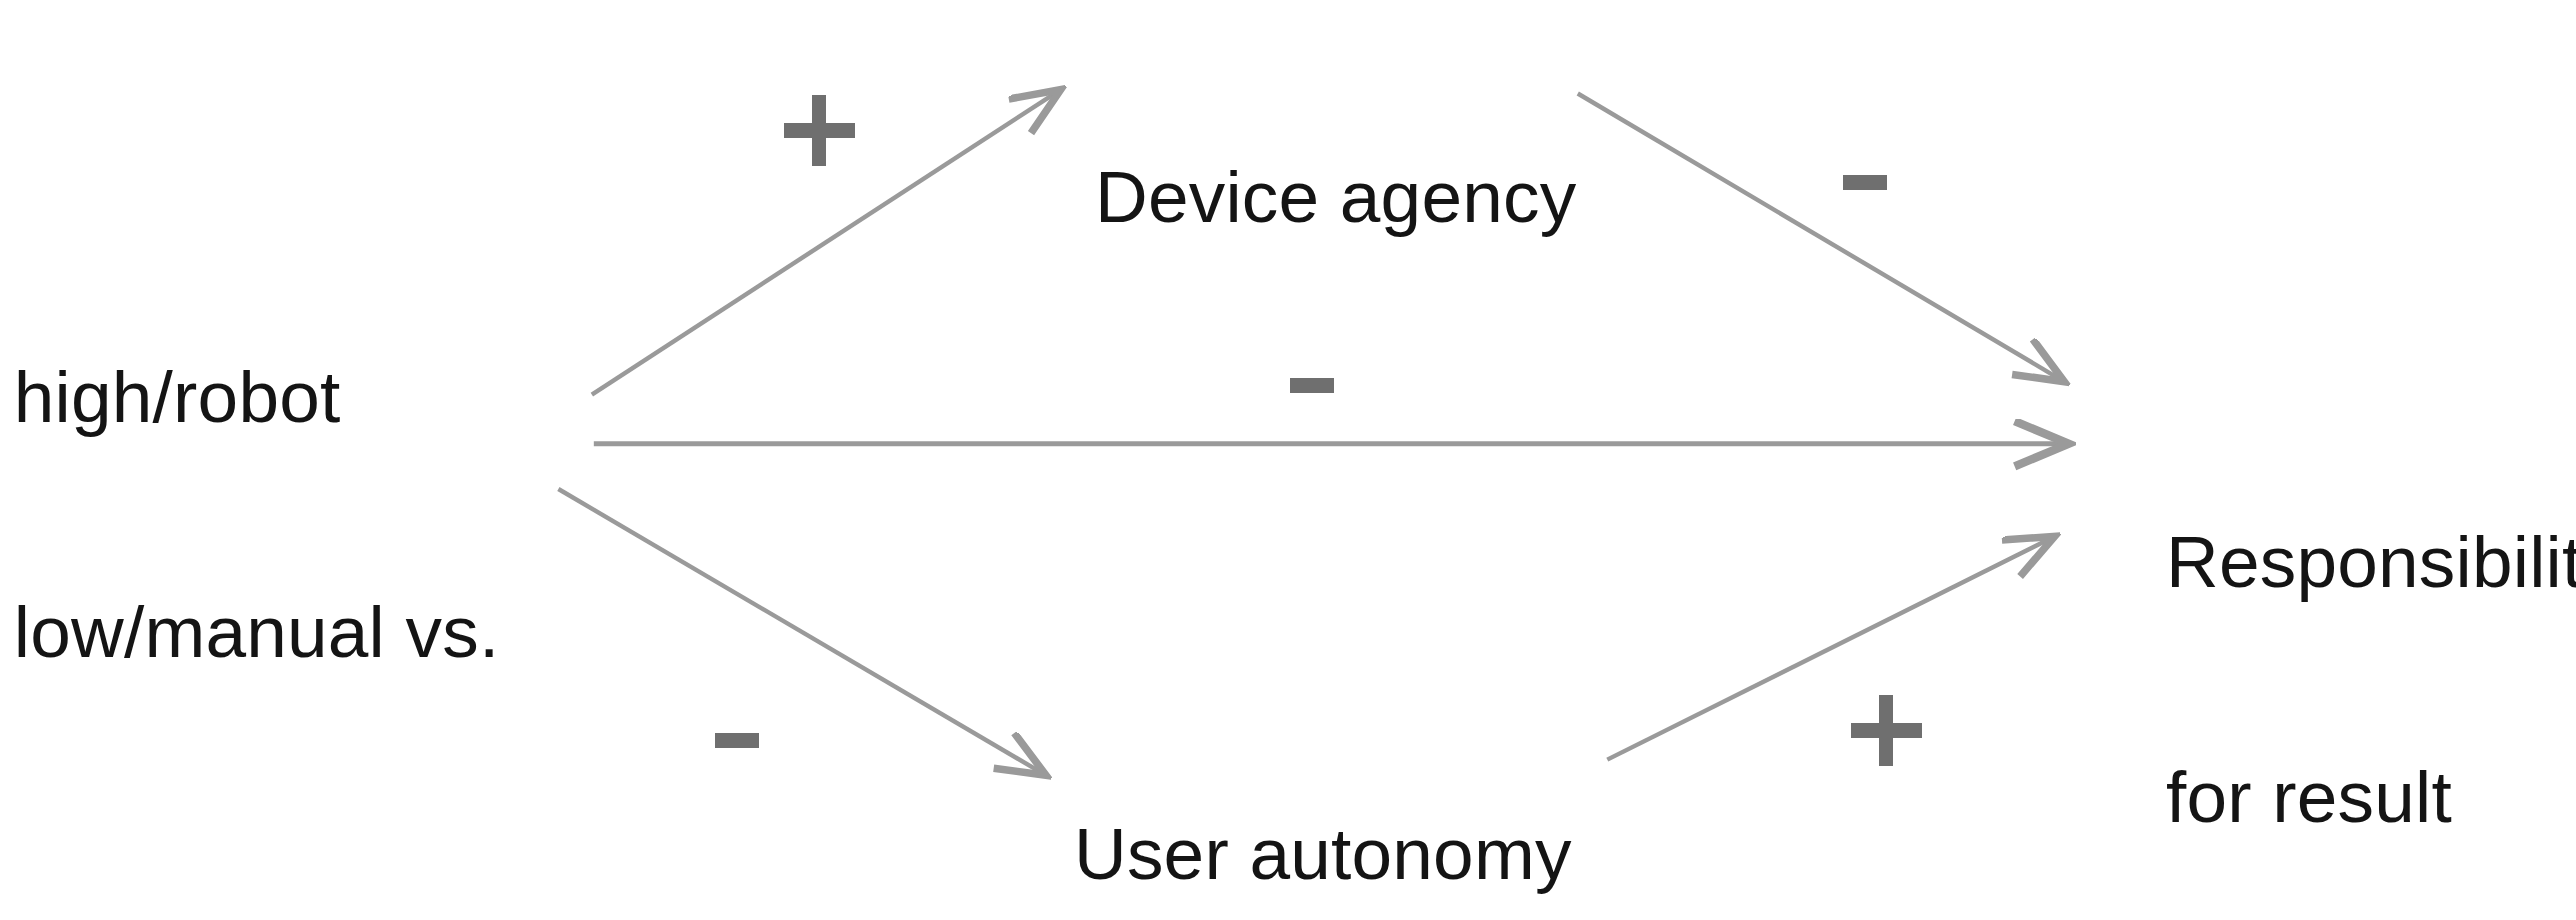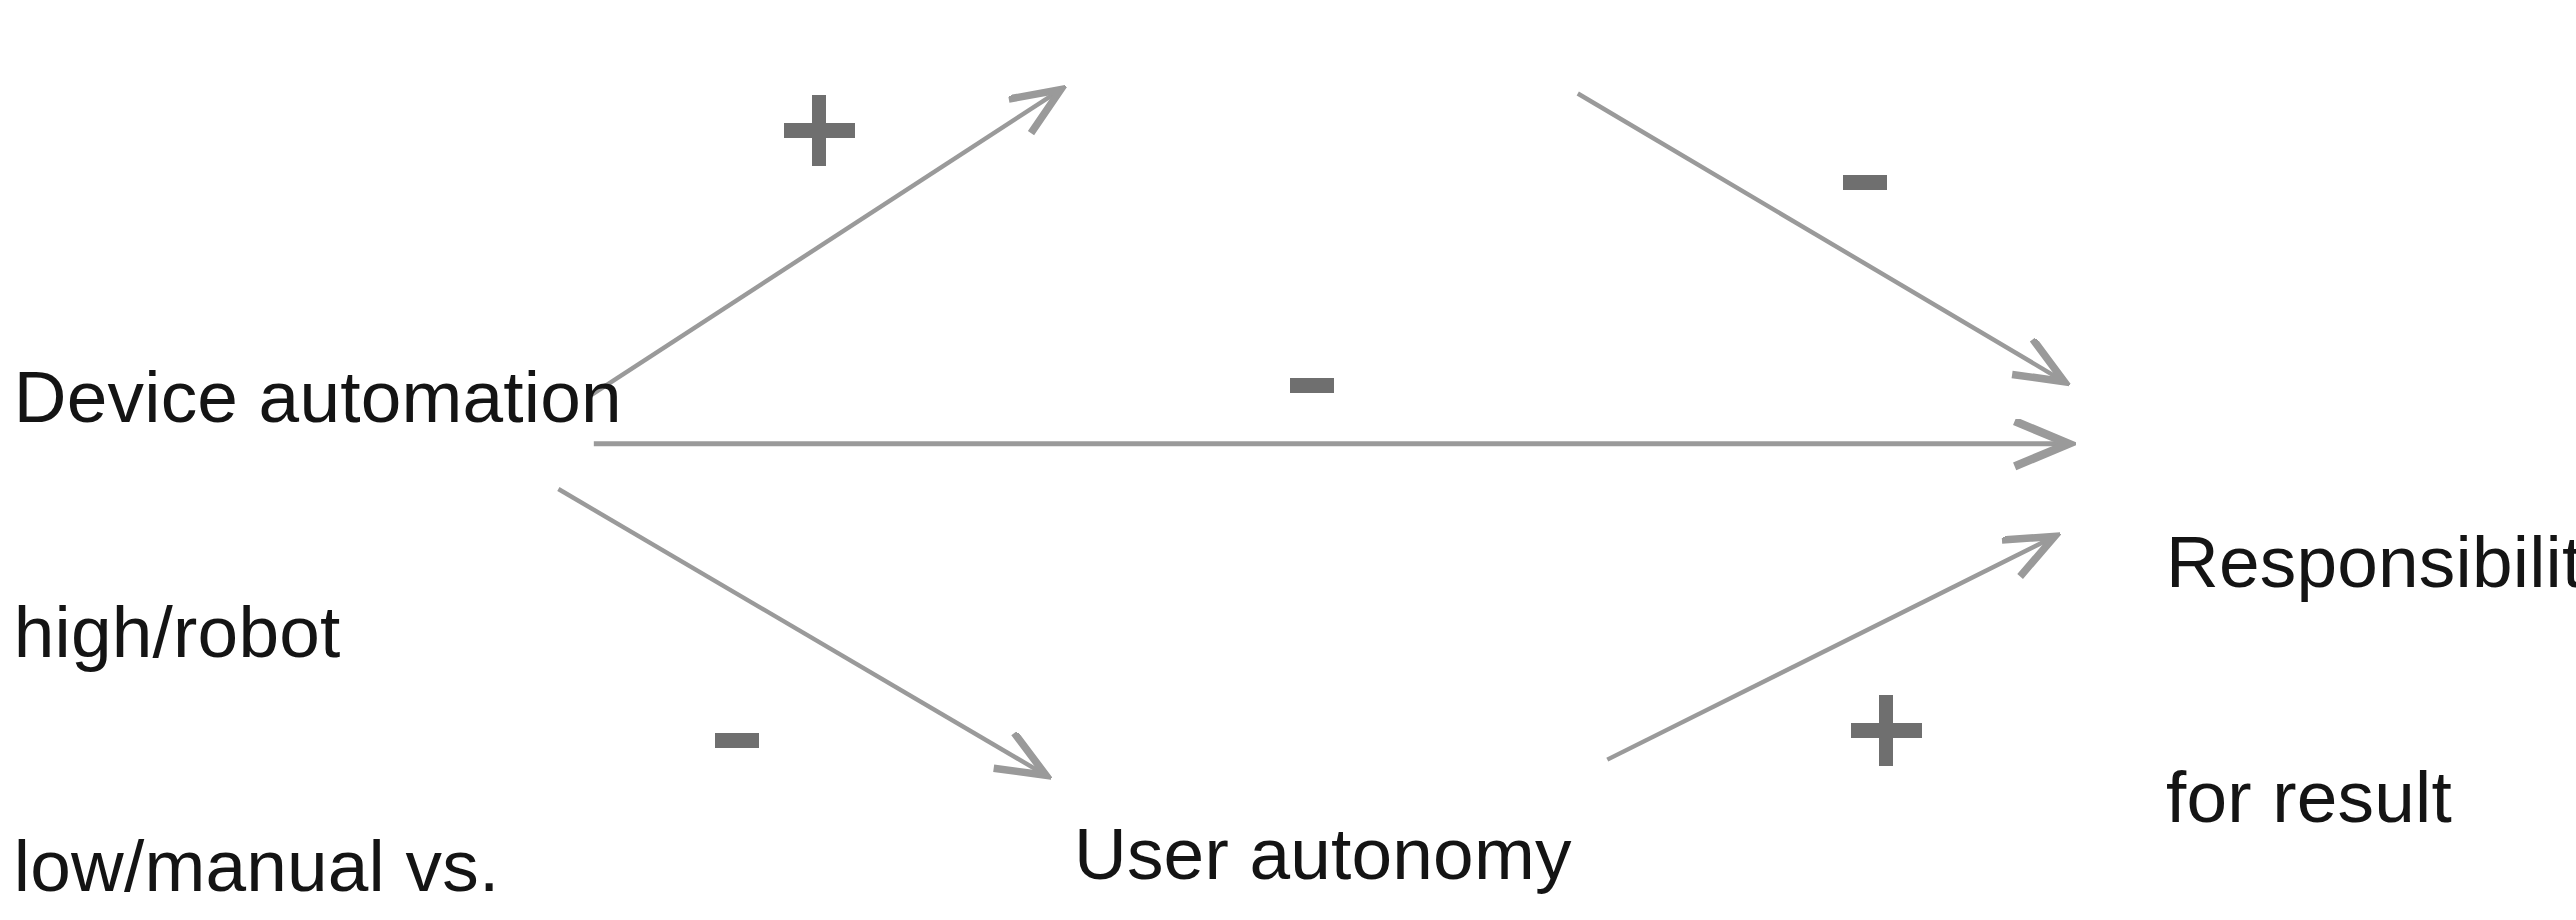--- a/index.html
+++ b/index.html
@@ -97,25 +97,27 @@
     <line x1="1603" y1="95" x2="2096" y2="387" stroke="#9a9a9a" stroke-width="4.5" marker-end="url(#arrowhead)"></line>
 
     <line x1="603" y1="451" x2="2100" y2="451" stroke="#9a9a9a" stroke-width="5" marker-end="url(#arrowhead)"></line>
 
     <line x1="567" y1="497" x2="1061" y2="787" stroke="#9a9a9a" stroke-width="4.5" marker-end="url(#arrowhead)"></line>
 
     <line x1="1633" y1="772" x2="2086" y2="546" stroke="#9a9a9a" stroke-width="4.5" marker-end="url(#arrowhead)"></line>
   </svg>
 
   <div class="node" id="node-predictor">
-    <span class="node-line">Device automation</span>
     <span class="node-line">high/robot</span>
     <span class="node-line">low/manual vs.</span>
   </div>
 
+  <div class="node" id="node-mediator-top">
+    <span class="node-line">Device agency</span>
+  </div>
 
   <div class="node" id="node-outcome">
     <span class="node-line">Responsibility</span>
     <span class="node-line">for result</span>
   </div>
 
   <div class="node" id="node-mediator-bottom-a">
     <span class="node-line">User autonomy</span>
   </div>
 

